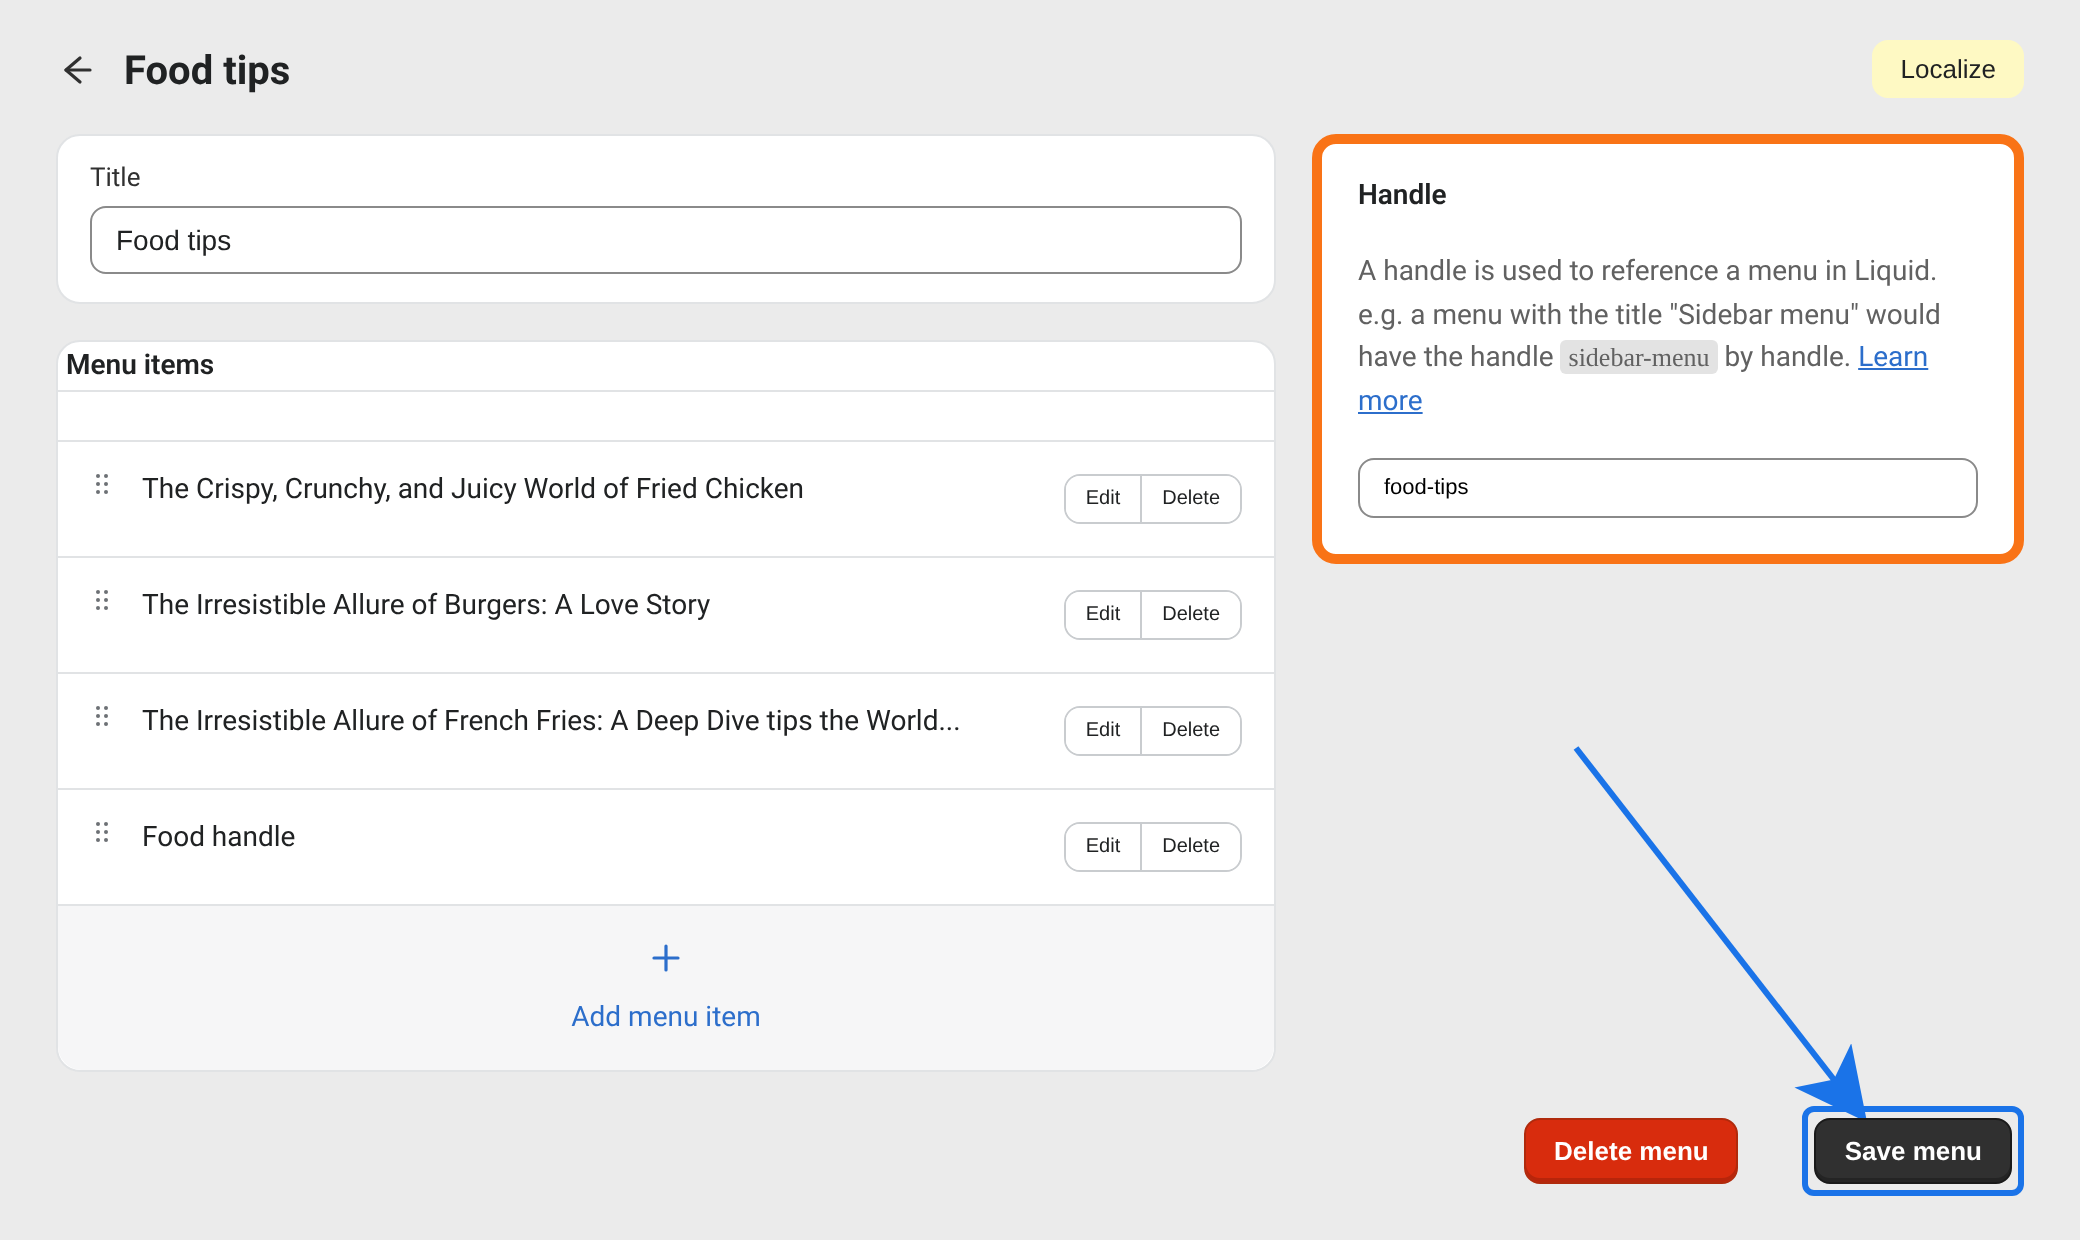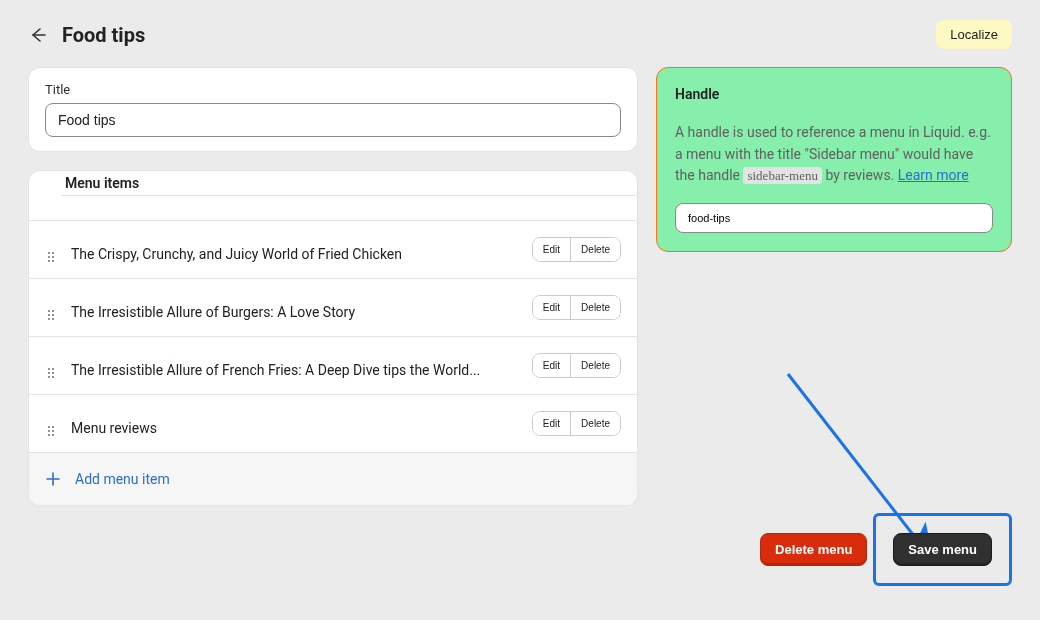--- a/index.html
+++ b/index.html
@@ -78,29 +78,28 @@
       background: #fff;
     }
     .menu-card {
       margin-top: 18px;
     }
     .menu-header {
       padding: 4px;
       font-weight: 600;
       font-size: 14px;
       border-bottom: 1px solid #e1e3e5;
-      margin-left: 32px;
     }
     .menu-list {
       padding-top: 24px;
       background: #fff;
     }
     .menu-item {
       display: flex;
-      align-items: flex-end;
+      align-items: flex-start;
       padding: 16px 16px;
       border-top: 1px solid #e1e3e5;
       gap: 14px;
       background: #fff;
     }
     .drag-handle {
       width: 12px;
       display: flex;
       flex-direction: column;
       gap: 2px;
@@ -147,32 +146,33 @@
       display: flex;
       align-items: center;
       gap: 14px;
       padding: 18px 16px;
       border-top: 1px solid #e1e3e5;
       background: #f6f6f7;
       border-radius: 0 0 12px 12px;
       color: #2c6ecb;
       font-size: 14px;
       cursor: pointer;
+      flex-direction: column;
     }
     .plus-icon {
       width: 16px;
       height: 16px;
       display: flex;
       align-items: center;
       justify-content: center;
       color: #2c6ecb;
     }
     .handle-card {
-      background: #86efac;
-      border: 1px solid #f97316;
+      background: #ffffff;
+      border: 5px solid #f97316;
       border-radius: 12px;
       padding: 18px;
     }
     .handle-title {
       font-weight: 600;
       font-size: 14px;
       margin-bottom: 20px;
     }
     .handle-desc {
       font-size: 14px;
@@ -195,41 +195,42 @@
     .handle-input {
       width: 100%;
       padding: 8px 12px;
       border: 1px solid #8a8a8a;
       border-radius: 8px;
       font-size: 11px;
       background: #fff;
     }
     .footer {
       position: absolute;
-      bottom: 34px;
+      bottom: 22px;
       right: 28px;
       display: flex;
       gap: 6px;
       align-items: center;
     }
     .delete-btn {
       background: #d82c0d;
       color: #fff;
       border: 1px solid #b02a0c;
       padding: 8px 14px;
       border-radius: 8px;
       font-size: 13px;
       font-weight: 600;
       cursor: pointer;
       box-shadow: inset 0 -2px 0 rgba(0,0,0,0.15);
     }
     .save-wrap {
       border: 3px solid #1a73e8;
-      padding: 17px;
+      padding: 3px;
       border-radius: 6px;
+      margin-left: 26px;
     }
     .save-btn {
       background: #303030;
       color: #fff;
       border: 1px solid #1a1a1a;
       padding: 8px 14px;
       border-radius: 8px;
       font-size: 13px;
       font-weight: 600;
       cursor: pointer;
@@ -344,21 +345,21 @@
               </div>
             <div>
                 <span class="drag-dot"></span>
                 <span class="drag-dot"></span>
               </div>
             <div>
                 <span class="drag-dot"></span>
                 <span class="drag-dot"></span>
               </div>
           </div>
-          <span class="menu-item-label">Menu reviews</span>
+          <span class="menu-item-label">Food handle</span>
           <div class="btn-group">
             <button>Edit</button>
             <button>Delete</button>
           </div>
         </div>
 
         <div class="add-item">
           <span class="plus-icon">
             <svg width="14" height="14" viewBox="0 0 14 14">
                 <line x1="7" y1="1" x2="7" y2="13" stroke="#2c6ecb" stroke-width="1.6" stroke-linecap="round"></line>
@@ -367,21 +368,21 @@
           </span>
           <span>Add menu item</span>
         </div>
       </div>
     </div>
 
     <div class="right-col">
       <div class="handle-card">
         <div class="handle-title">Handle</div>
         <p class="handle-desc">
-          <span>A handle is used to reference a menu in Liquid. e.g. a menu with the title "Sidebar menu" would have the handle </span><span class="handle-code">sidebar-menu</span><span> by reviews. </span><a class="learn-more">Learn more</a>
+          <span>A handle is used to reference a menu in Liquid. e.g. a menu with the title "Sidebar menu" would have the handle </span><span class="handle-code">sidebar-menu</span><span> by handle. </span><a class="learn-more">Learn more</a>
         </p>
         <input class="handle-input" type="text" value="food-tips" style="">
       </div>
     </div>
   </div>
 </div>
 
 <svg class="arrow-annotation" width="170" height="220" viewBox="0 0 170 220">
   <defs>
     <marker id="ah" markerWidth="12" markerHeight="12" refX="9" refY="6" orient="auto">

